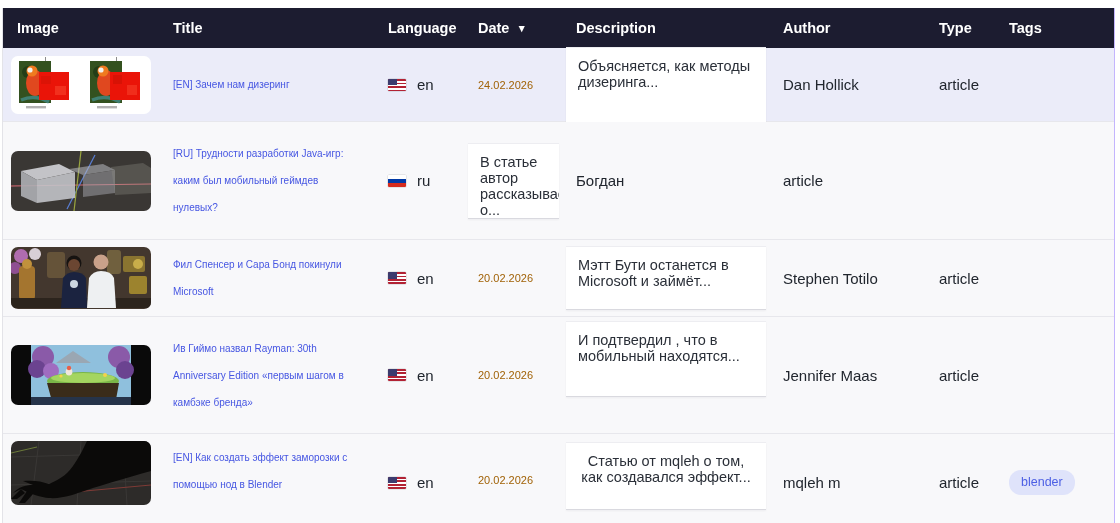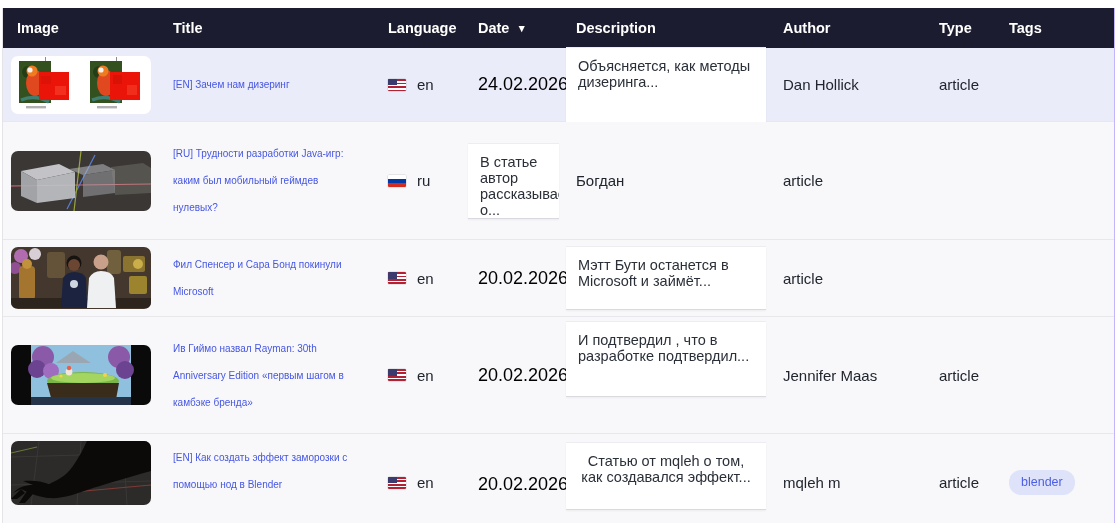--- a/index.html
+++ b/index.html
@@ -19,21 +19,21 @@
   .td-img { padding:7px 6px 7px 8px; }
   .thumb { width:140px; border-radius:7px; display:block; }
   .td-title { padding-right:10px; }
   .title-link { color:#4656e2; font-size:10px; line-height:27px; text-decoration:none; cursor:pointer; }
   .lang { display:flex; align-items:center; gap:11px; }
   .flag { width:18px; height:12px; position:relative; flex:0 0 auto; border-radius:1px; overflow:hidden;
           box-shadow:0 0 0 0.5px rgba(0,0,0,.15); }
   .flag.us { background:repeating-linear-gradient(180deg,#b22234 0 1.8px,#ffffff 1.8px 3.5px); }
   .flag.us::after { content:""; position:absolute; left:0; top:0; width:9px; height:6.5px; background:#3c3b6e; }
   .flag.ru { background:linear-gradient(180deg,#ffffff 0 34%,#0039a6 34% 67%,#d52b1e 67% 100%); }
-  .td-date { font-size:18px; color:#000000; }
+  .td-date { font-size:11px; color:#a16207; }
   .td-desc { position:relative; padding:0; }
   .desc-box { position:absolute; left:4px; right:3px; top:50%; transform:translateY(-50%);
               background:#ffffff; border-top:1px solid #ededf1; border-bottom:1px solid #d9d9df;
               box-shadow:0 1px 2px rgba(20,20,40,.05); padding:10px 12px; overflow:hidden;
               font-size:14.5px; line-height:16px; color:#2a2f38; }
   .desc-h76 { height:76px; } .desc-h68 { height:68px; } .desc-h64 { height:64px; }
   .tag-pill { background:#dfe3fa; color:#4c5fe4; font-size:12.5px; line-height:1;
               padding:6px 12px; border-radius:12px; cursor:pointer; white-space:nowrap; }
 </style>
 </head>
@@ -196,20 +196,23 @@
           <span>en</span>
         </span>
     </div>
     <div class="td td-date">
         <span>20.02.2026</span>
       </div>
     <div class="td td-desc">
       <div class="desc-box desc-h64"><span>Мэтт Бути останется в Microsoft и займёт...</span></div>
     </div>
     <div class="td">
+        <span>Stephen Totilo</span>
+      </div>
+    <div class="td">
         <span>article</span>
       </div>
     <div class="td"></div>
   </div>
 
   <div class="grid-row trow r4">
     <div class="td td-img">
       <svg class="thumb" viewBox="0 0 140 60" style="height:60px;background:#0a0a0a">
         <rect x="20" y="0" width="100" height="60" fill="#8fc0dd"></rect>
         <polygon points="45,18 62,6 80,18 45,18" fill="#9aa7b3"></polygon>
@@ -234,21 +237,21 @@
     <div class="td">
       <span class="lang">
           <span class="flag us"></span>
           <span>en</span>
         </span>
     </div>
     <div class="td td-date">
         <span>20.02.2026</span>
       </div>
     <div class="td td-desc">
-      <div class="desc-box desc-h76" style="top:36%;"><span>И подтвердил , что в разработке подтвердил...</span></div>
+      <div class="desc-box desc-h76" style="top:36%;"><span>И подтвердил , что в мобильный находятся...</span></div>
     </div>
     <div class="td">
         <span>Jennifer Maas</span>
       </div>
     <div class="td">
         <span>article</span>
       </div>
     <div class="td"></div>
   </div>
 

